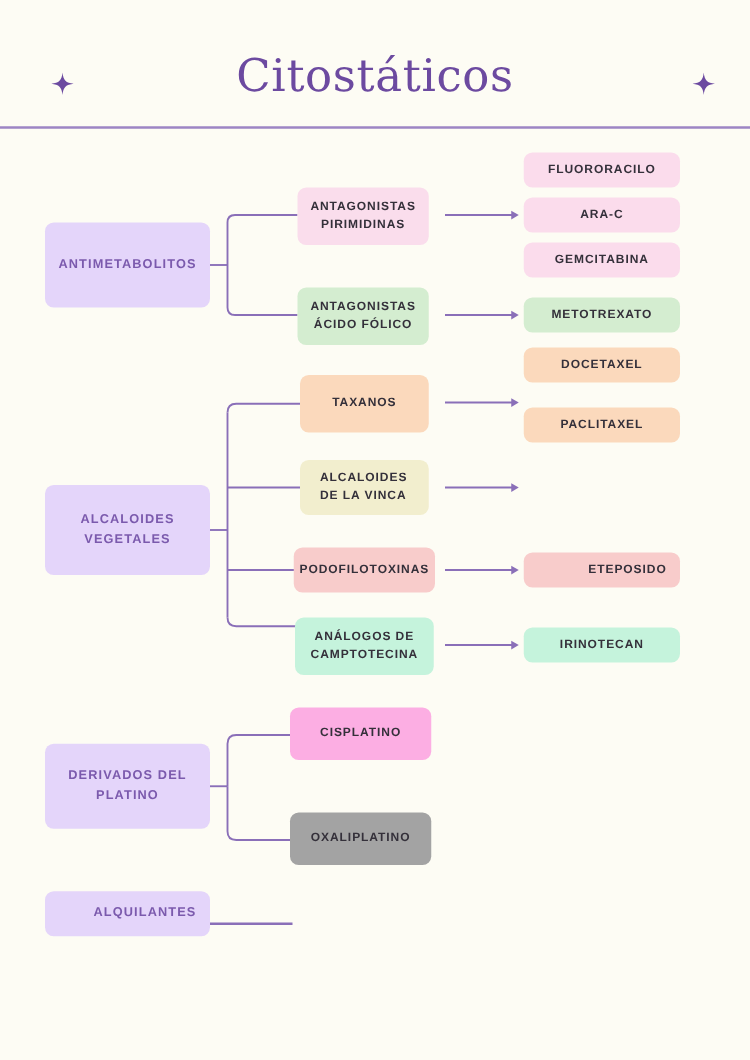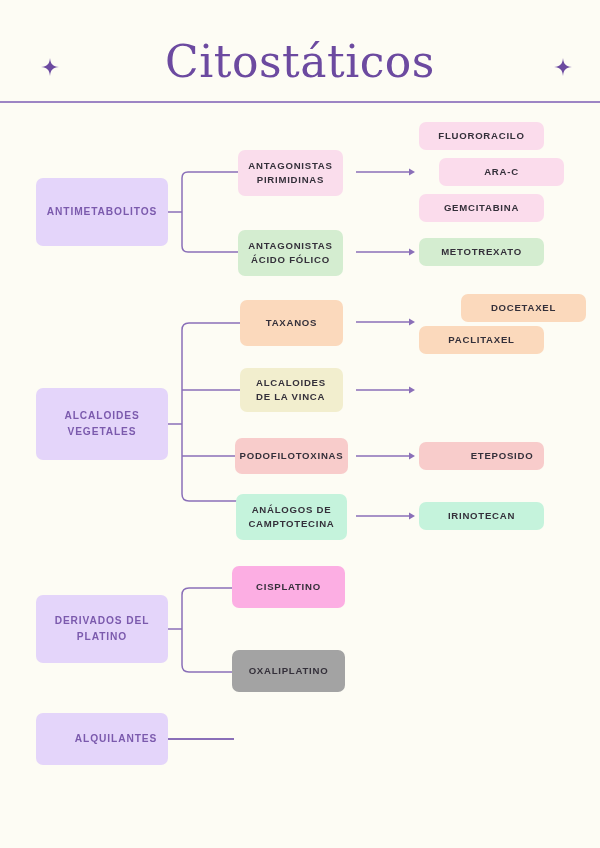--- a/index.html
+++ b/index.html
@@ -25,21 +25,21 @@
     position: absolute;
     left: 0; top: 0;
     width: 600px; height: 104px;
   }
   #header-title {
     position: absolute;
     left: 0; top: 36px;
     width: 600px;
     text-align: center;
     font-family: "DejaVu Serif", "Liberation Serif", serif;
-    font-size: 44px;
+    font-size: 36px;
     font-weight: 400;
     color: #6C4AA0;
     letter-spacing: 0.5px;
     line-height: 52px;
   }
   .sparkle {
     position: absolute;
     width: 18px; height: 18px;
     color: #6C4AA0;
   }
@@ -134,21 +134,21 @@
     </svg>
   </div>
   <div class="conn" style="left:356px; top:246px;">
     <svg width="62" height="12" viewBox="0 0 62 12" fill="none">
       <path d="M0 6 H54" stroke="#8A6FB8" stroke-width="1.5"></path>
       <path d="M53 2.5 L59 6 L53 9.5 Z" fill="#8A6FB8"></path>
     </svg>
   </div>
 
   <div class="node center" style="left:419px; top:122px; width:125px; height:28px; background:#FBDCEC;">FLUORORACILO</div>
-  <div class="node center" style="left:419px; top:158px; width:125px; height:28px; background:#FBDCEC;margin-left:20px;">ARA-C</div>
+  <div class="node center" style="left:419px; top:158px; width:125px; height:28px; background:#FBDCEC;">ARA-C</div>
   <div class="node center" style="left:419px; top:194px; width:125px; height:28px; background:#FBDCEC;">GEMCITABINA</div>
 
   <div class="node center" style="left:419px; top:238px; width:125px; height:28px; background:#D4EDD0;">METOTREXATO</div>
 
   <div class="node lead" style="left:36px; top:388px; width:132px; height:72px;">ALCALOIDES
 VEGETALES</div>
 
   <div class="conn" style="left:168px; top:300px;">
     <svg width="72" height="224" viewBox="0 0 72 224" fill="none">
       <path d="M0 124 H14" stroke="#8A6FB8" stroke-width="1.5"></path>
@@ -188,21 +188,21 @@
       <path d="M53 2.5 L59 6 L53 9.5 Z" fill="#8A6FB8"></path>
     </svg>
   </div>
   <div class="conn" style="left:356px; top:510px;">
     <svg width="62" height="12" viewBox="0 0 62 12" fill="none">
       <path d="M0 6 H54" stroke="#8A6FB8" stroke-width="1.5"></path>
       <path d="M53 2.5 L59 6 L53 9.5 Z" fill="#8A6FB8"></path>
     </svg>
   </div>
 
-  <div class="node center" style="left:419px; top:294px; width:125px; height:28px; background:#FBD9BC;margin-left:42px;">DOCETAXEL</div>
+  <div class="node center" style="left:419px; top:278px; width:125px; height:28px; background:#FBD9BC;">DOCETAXEL</div>
   <div class="node center" style="left:419px; top:326px; width:125px; height:28px; background:#FBD9BC;">PACLITAXEL</div>
 
 
   <div class="node center" style="left:419px; top:442px; width:125px; height:28px; background:#F8CCCB;padding-left:41px;">ETEPOSIDO</div>
 
   <div class="node center" style="left:419px; top:502px; width:125px; height:28px; background:#C5F3DC;">IRINOTECAN</div>
 
   <div class="node lead" style="left:36px; top:595px; width:132px; height:68px;">DERIVADOS DEL
 PLATINO</div>
 
@@ -211,18 +211,18 @@
       <path d="M0 54 H14" stroke="#8A6FB8" stroke-width="1.5"></path>
       <path d="M14 54 V20 Q14 13 21 13 H66" stroke="#8A6FB8" stroke-width="1.5" fill="none"></path>
       <path d="M14 54 V90 Q14 97 21 97 H66" stroke="#8A6FB8" stroke-width="1.5" fill="none"></path>
     </svg>
   </div>
 
   <div class="node center" style="left:232px; top:566px; width:113px; height:42px; background:#FCAEE3;">CISPLATINO</div>
 
   <div class="node center" style="left:232px; top:650px; width:113px; height:42px; background:#a3a3a3;">OXALIPLATINO</div>
 
-  <div class="node lead" style="left:36px; top:713px; width:132px; height:52px;padding-left:28px;">ALQUILANTES</div>
+  <div class="node lead" style="left:36px; top:713px; width:132px; height:36px;padding-left:28px;">ALQUILANTES</div>
 
   <div class="hline" style="left:168px; top:738px; width:66px;"></div>
 
 
 </div>
 
 </body></html>

